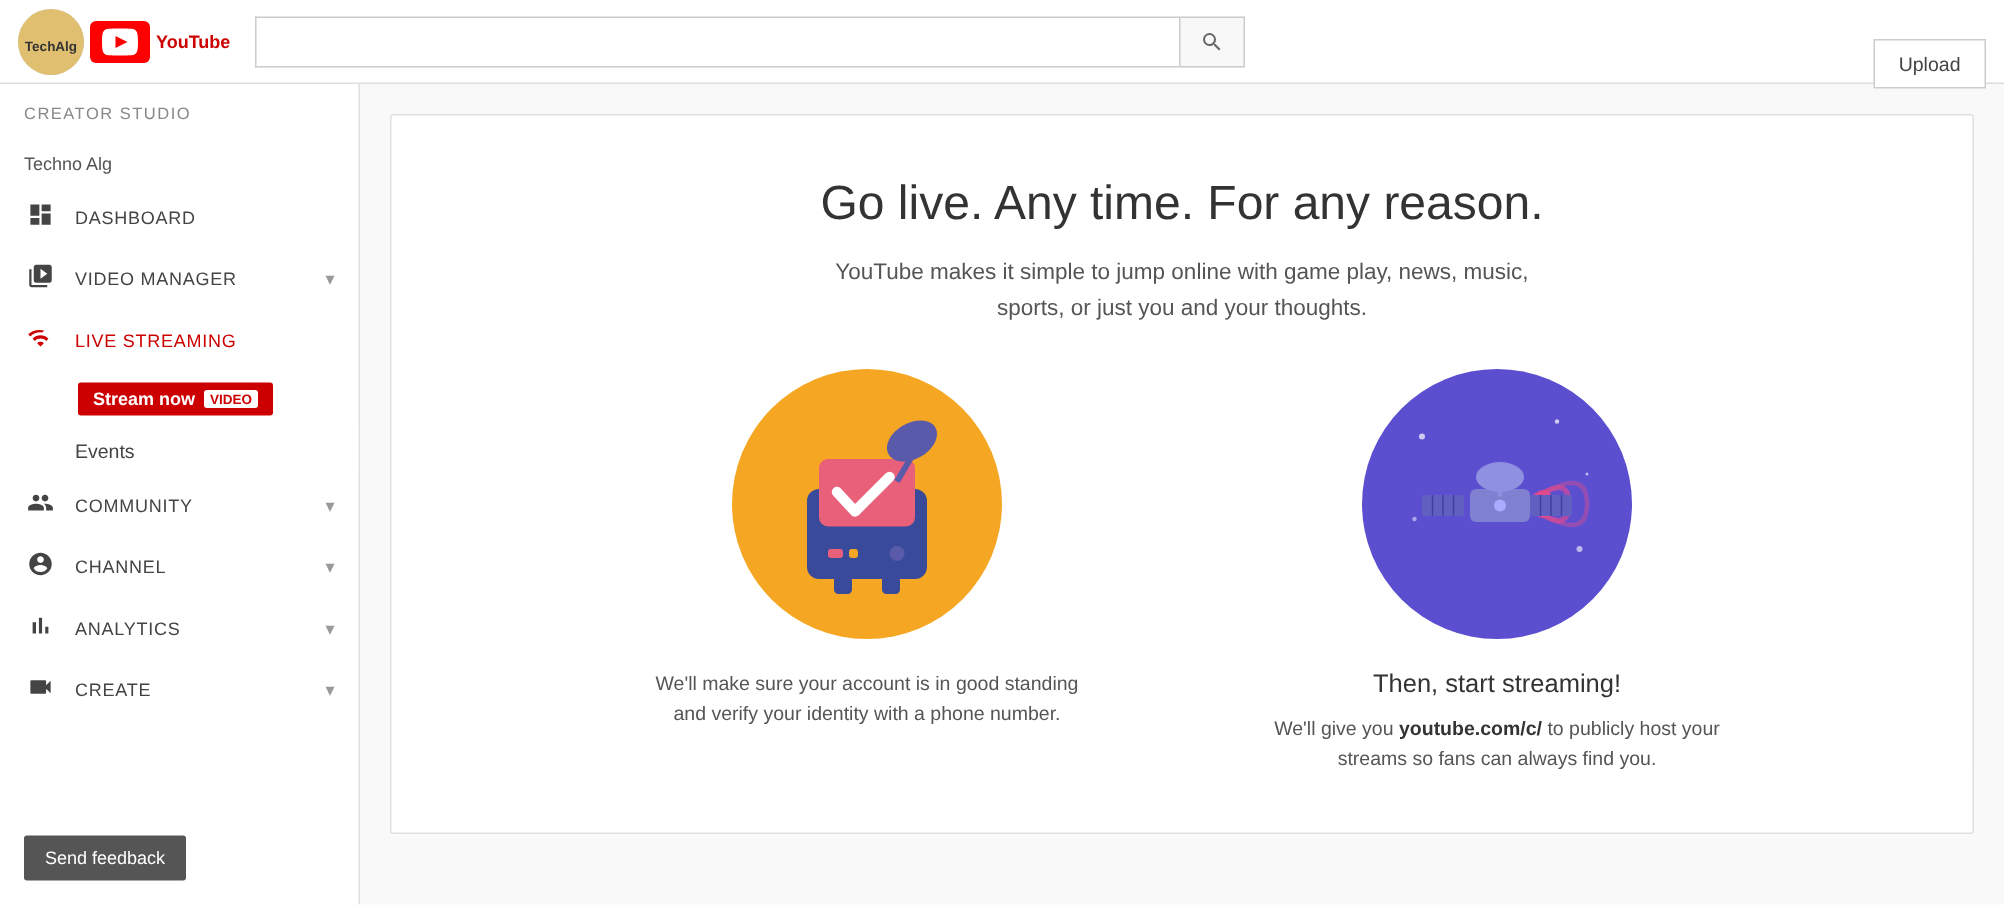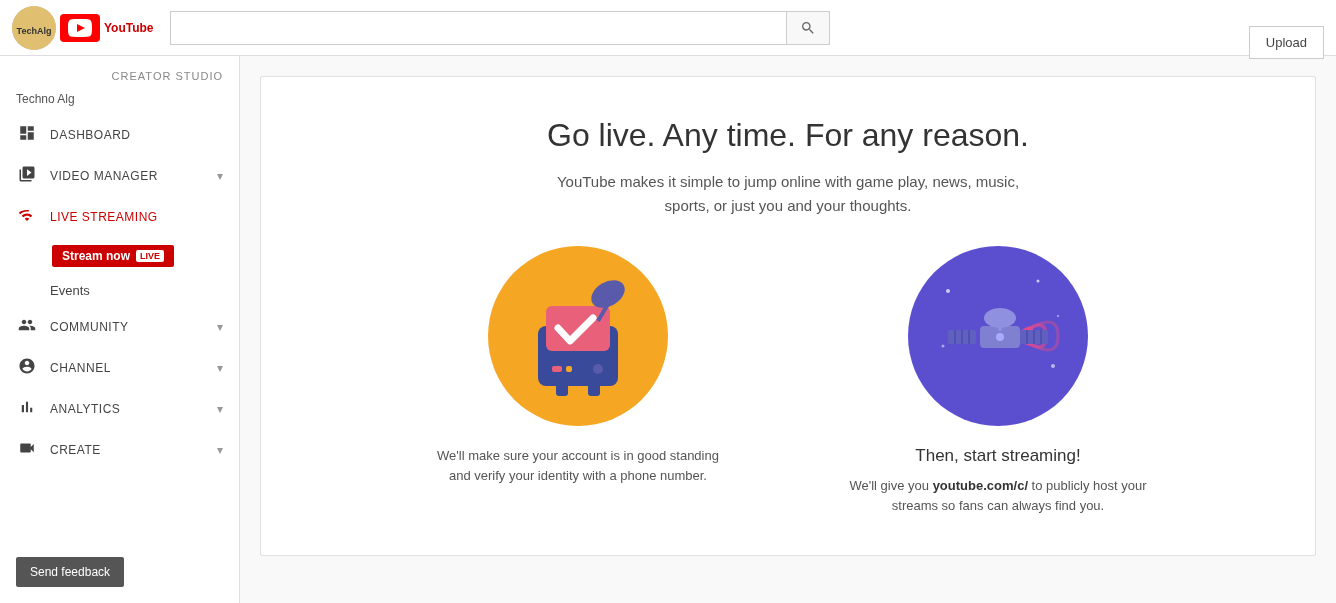--- a/index.html
+++ b/index.html
@@ -46,22 +46,21 @@
     
     .sidebar {
       width: 240px; background: #fff; border-right: 1px solid #e0e0e0;
       flex-shrink: 0; overflow-y: auto; display: flex; flex-direction: column;
     }
     .sidebar-brand {
       padding: 14px 16px 8px; display: flex; flex-direction: column;
     }
     .creator-studio-label {
       font-size: 11px; color: #888; text-transform: uppercase; letter-spacing: 1px;
-      margin-bottom: 10px;
-      text-align: right;
+      margin-bottom: 20px;
     }
     .channel-name {
       font-size: 12px; color: #555;
     }
     .sidebar-nav { flex: 1; }
     .nav-item {
       display: flex; align-items: center; padding: 10px 16px;
       cursor: pointer; font-size: 13px; color: #444; position: relative;
     }
     .nav-item .nav-icon { width: 22px; margin-right: 12px; flex-shrink: 0; text-align: center; }
@@ -197,21 +196,21 @@
           <svg class="icon-svg" viewBox="0 0 24 24" fill="#cc0000">
               <path d="M1 9l2 2c2.88-2.88 6.79-4.08 10.54-3.44l1.76-1.76C9.78 4.55 4.64 5.94 1 9zm8 8l3 3 3-3c-1.65-1.66-4.34-1.66-6 0zm-4-4l2 2c2.77-2.77 7.26-2.77 10.04 0l2-2C15.14 9.14 8.87 9.14 5 13z"></path>
             </svg>
         </span>
         <span class="nav-label">LIVE STREAMING</span>
       </div>
 
       <div class="stream-now-item">
         <span class="stream-now-btn">
           <span>Stream now</span>
-          <span class="beta-badge">LIVE</span>
+          <span class="beta-badge">VIDEO</span>
         </span>
       </div>
       <div class="sub-item">Events</div>
 
       <div class="nav-item">
         <span class="nav-icon">
           <svg class="icon-svg" viewBox="0 0 24 24">
               <path d="M16 11c1.66 0 2.99-1.34 2.99-3S17.66 5 16 5c-1.66 0-3 1.34-3 3s1.34 3 3 3zm-8 0c1.66 0 2.99-1.34 2.99-3S9.66 5 8 5C6.34 5 5 6.34 5 8s1.34 3 3 3zm0 2c-2.33 0-7 1.17-7 3.5V19h14v-2.5c0-2.33-4.67-3.5-7-3.5zm8 0c-.29 0-.62.02-.97.05 1.16.84 1.97 1.97 1.97 3.45V19h6v-2.5c0-2.33-4.67-3.5-7-3.5z"></path>
             </svg>
         </span>

